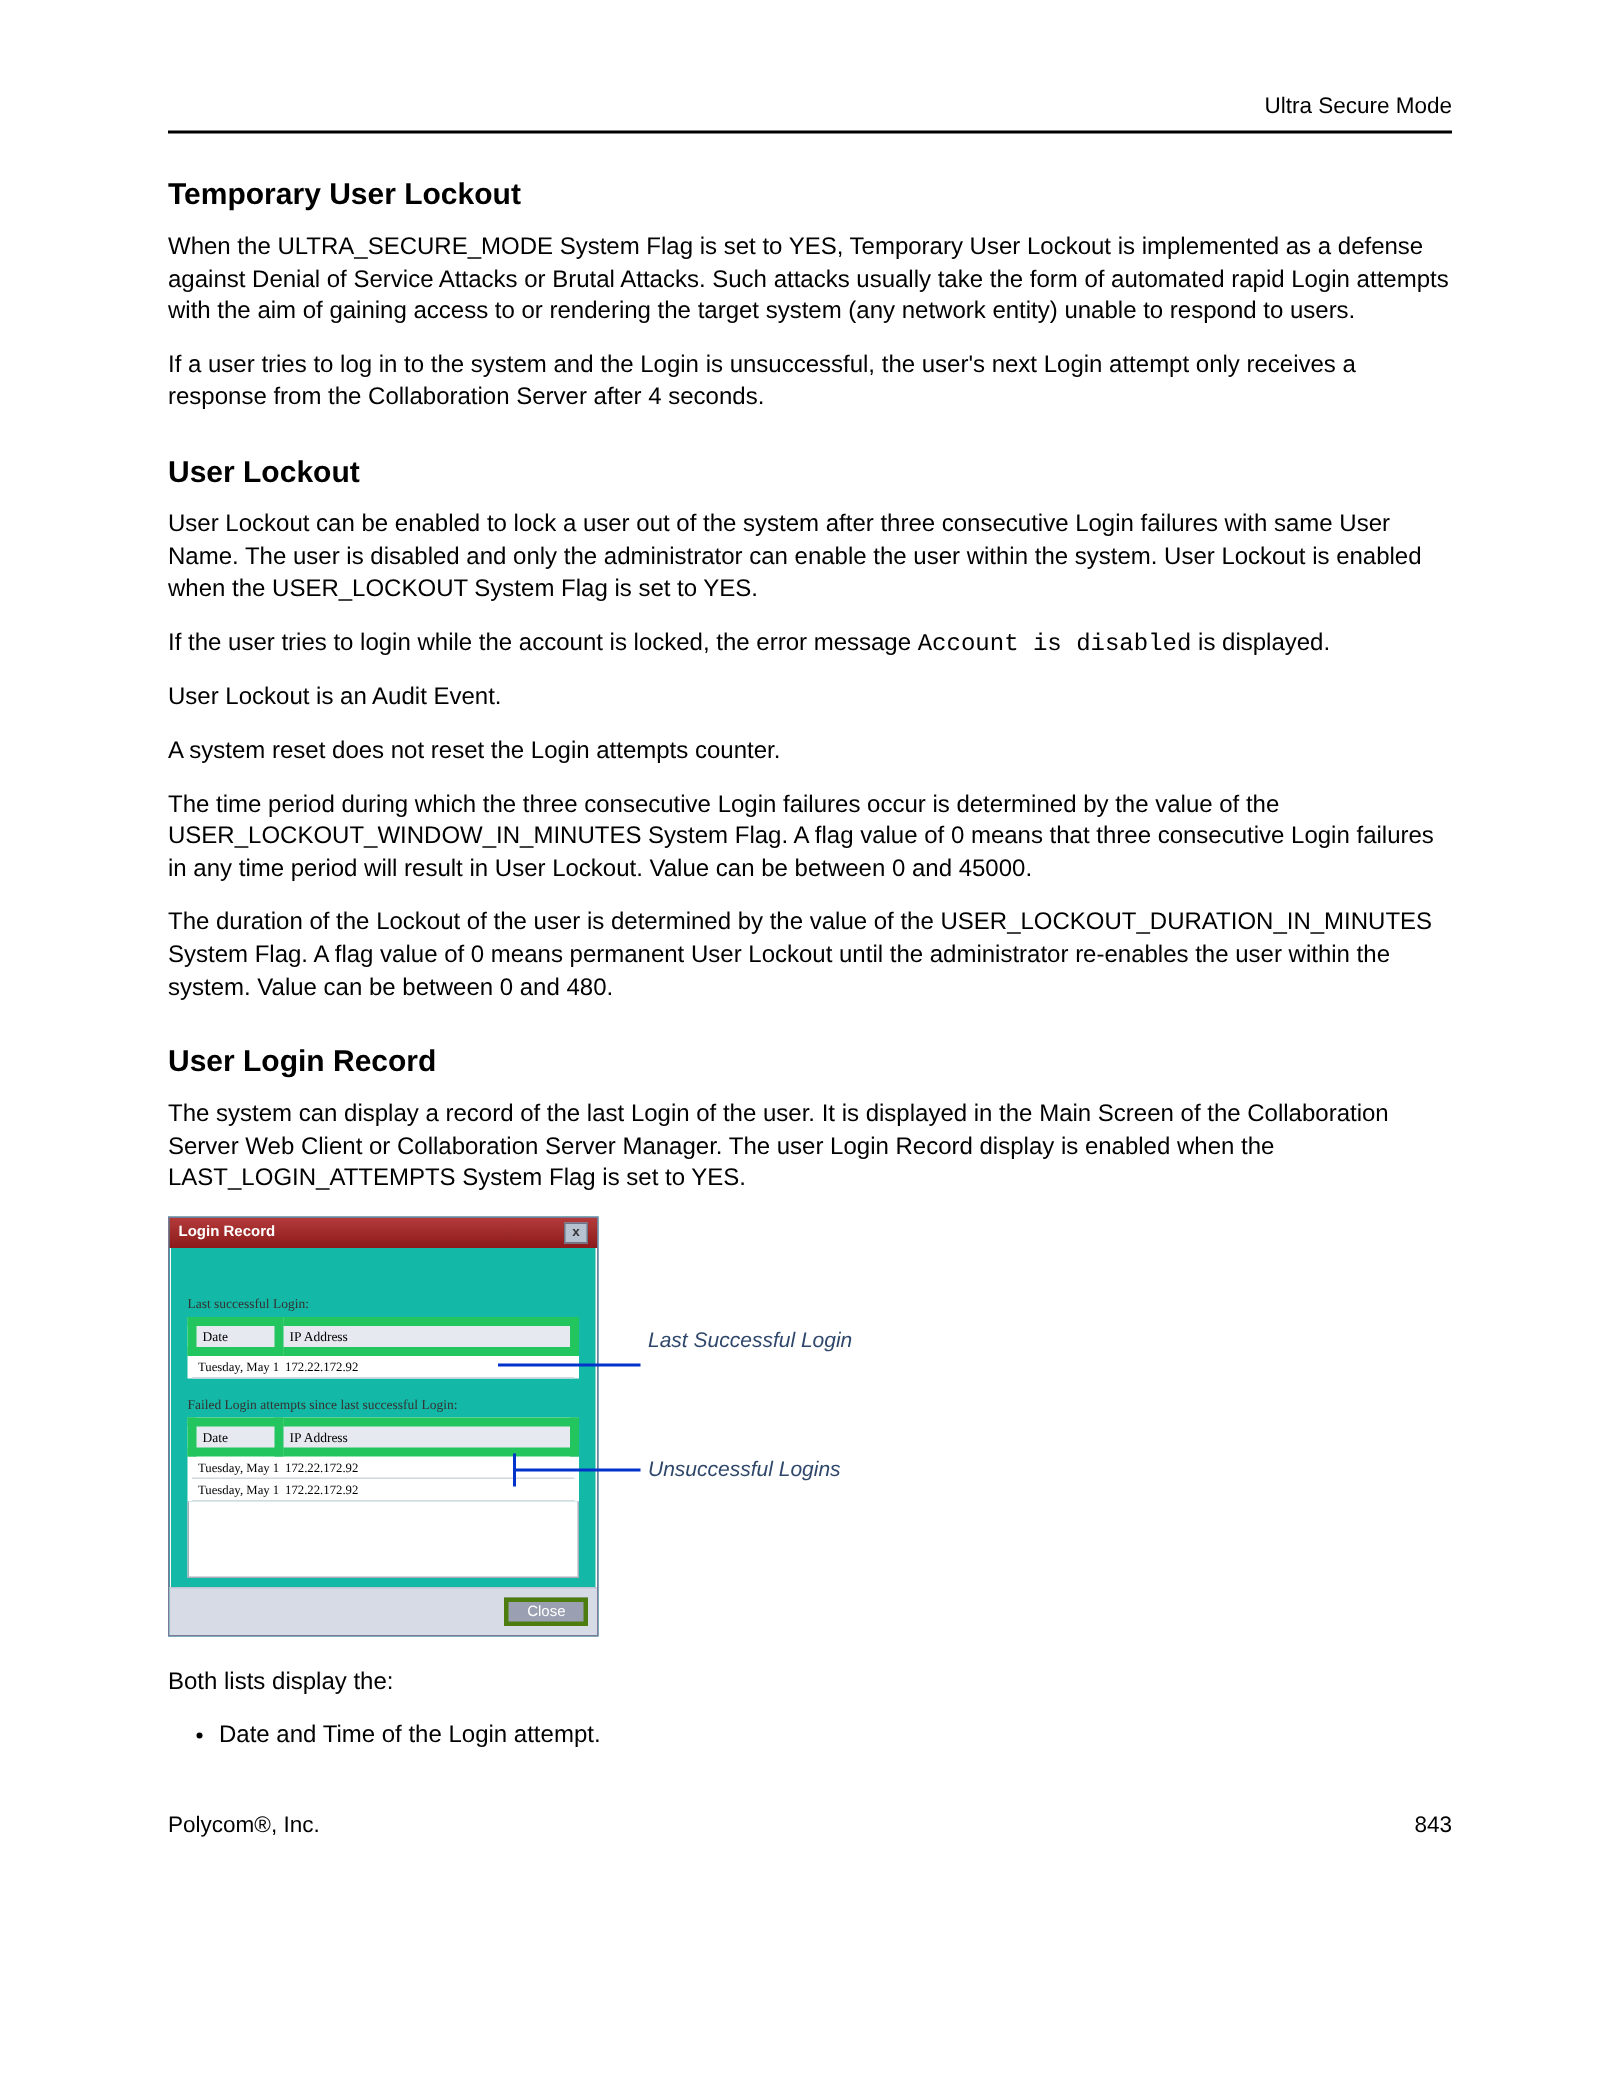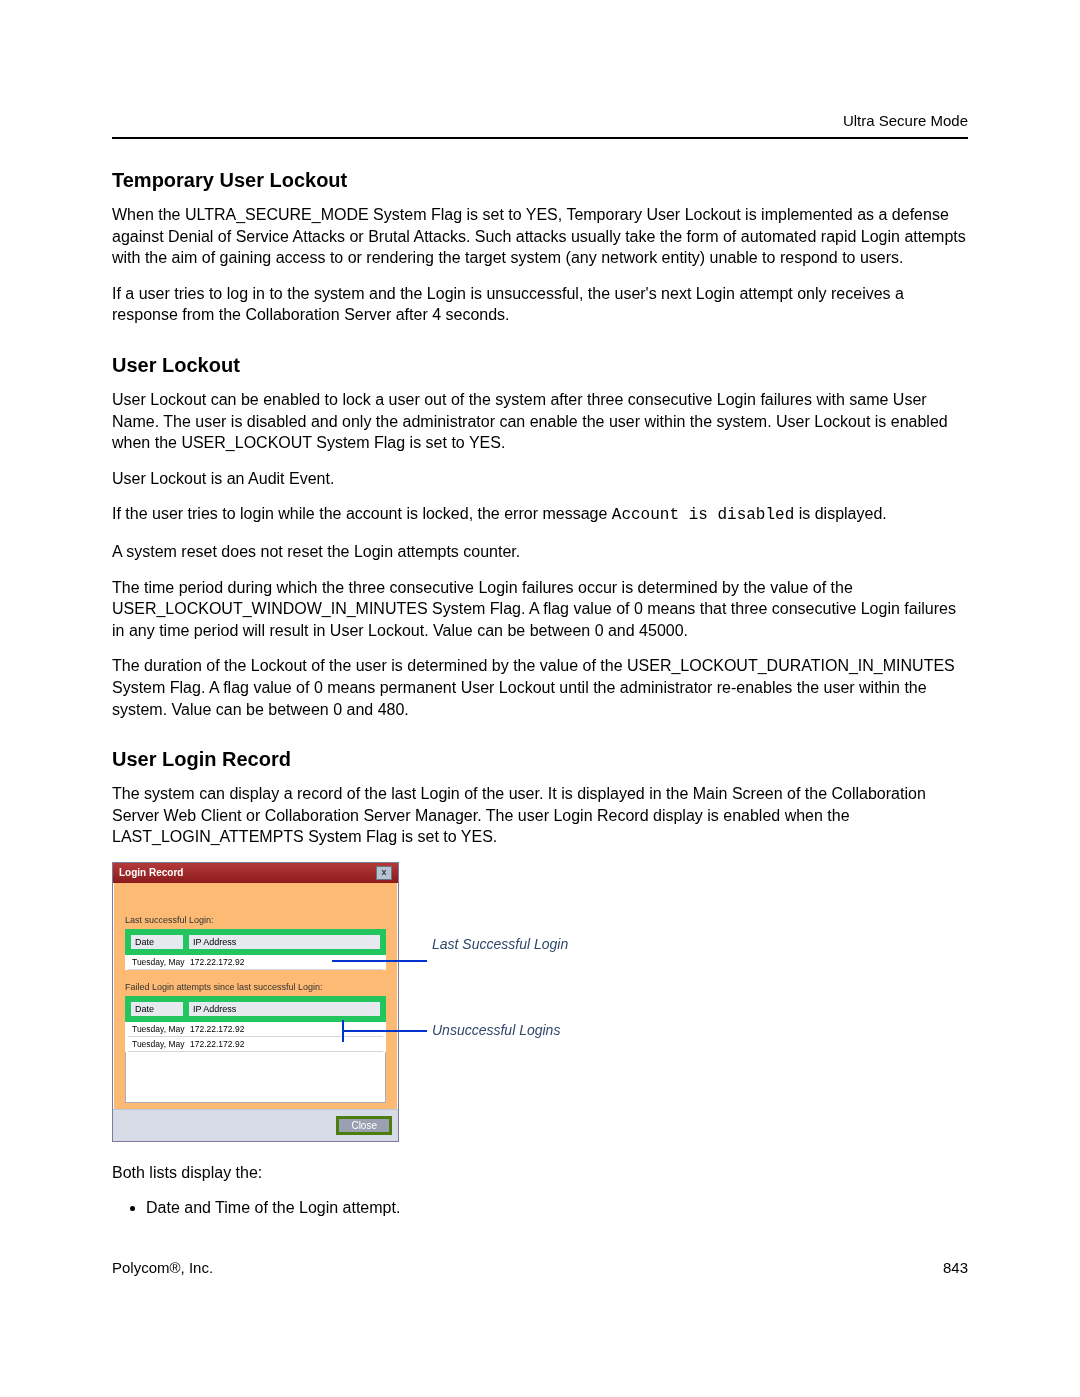--- a/index.html
+++ b/index.html
@@ -4,21 +4,21 @@
 <style>
   body {
     margin: 0;
     padding: 0;
     font-family: Arial, Helvetica, sans-serif;
     background: #fff;
     color: #000;
     width: 1080px;
   }
   .page {
-    padding: 112px 112px 60px 112px;
+    padding: 62px 112px 60px 112px;
   }
   .header-label {
     text-align: right;
     font-size: 15px;
     margin-bottom: 8px;
     color: #000;
   }
   .hr {
     border: none;
     border-top: 2px solid #000;
@@ -40,21 +40,21 @@
     font-size: 16px;
   }
   .figure-wrap {
     position: relative;
     width: 460px;
     margin: 8px 0 20px 0;
   }
   .dlg {
     width: 285px;
     border: 1px solid #7a7a9a;
-    background: #fdba74;
+    background: #14b8a6;
     font-size: 10px;
     box-shadow: 0 0 0 1px #fff inset;
   }
   .dlg-titlebar {
     background: linear-gradient(#b43a3a,#8b1a1a);
     color: #fff;
     font-size: 10px;
     font-weight: bold;
     padding: 3px 6px;
     display: flex;
@@ -66,20 +66,21 @@
     height: 12px;
     background: #b7c2d1;
     border: 1px solid #6a7588;
     font-size: 9px;
     line-height: 10px;
     text-align: center;
     color: #333;
   }
   .dlg-body {
     padding: 20px 12px 6px 12px;
+    font-family: Liberation Serif, serif;
   }
   .blk-label {
     font-size: 9px;
     color: #333;
     margin: 12px 0 4px 0;
   }
   table.grid {
     width: 100%;
     border-collapse: collapse;
     background: #fff;
@@ -166,24 +167,24 @@
 
   <div class="header-label">Ultra Secure Mode</div>
   <hr class="hr">
 
   <h2>Temporary User Lockout</h2>
   <p>When the ULTRA_SECURE_MODE System Flag is set to YES, Temporary User Lockout is implemented as a defense against Denial of Service Attacks or Brutal Attacks. Such attacks usually take the form of automated rapid Login attempts with the aim of gaining access to or rendering the target system (any network entity) unable to respond to users.</p>
   <p>If a user tries to log in to the system and the Login is unsuccessful, the user's next Login attempt only receives a response from the Collaboration Server after 4 seconds.</p>
 
   <h2>User Lockout</h2>
   <p>User Lockout can be enabled to lock a user out of the system after three consecutive Login failures with same User Name. The user is disabled and only the administrator can enable the user within the system. User Lockout is enabled when the USER_LOCKOUT System Flag is set to YES.</p>
-  <p>User Lockout is an Audit Event.</p>
   <p>
     <span>If the user tries to login while the account is locked, the error message </span><code class="inline">Account is disabled</code><span> is displayed.</span>
   </p>
+  <p>User Lockout is an Audit Event.</p>
   <p>A system reset does not reset the Login attempts counter.</p>
   <p>The time period during which the three consecutive Login failures occur is determined by the value of the USER_LOCKOUT_WINDOW_IN_MINUTES System Flag. A flag value of 0 means that three consecutive Login failures in any time period will result in User Lockout. Value can be between 0 and 45000.</p>
   <p>The duration of the Lockout of the user is determined by the value of the USER_LOCKOUT_DURATION_IN_MINUTES System Flag. A flag value of 0 means permanent User Lockout until the administrator re-enables the user within the system. Value can be between 0 and 480.</p>
 
   <h2>User Login Record</h2>
   <p>The system can display a record of the last Login of the user. It is displayed in the Main Screen of the Collaboration Server Web Client or Collaboration Server Manager. The user Login Record display is enabled when the LAST_LOGIN_ATTEMPTS System Flag is set to YES.</p>
 
   <div class="figure-wrap">
     <div class="dlg">
       <div class="dlg-titlebar">

